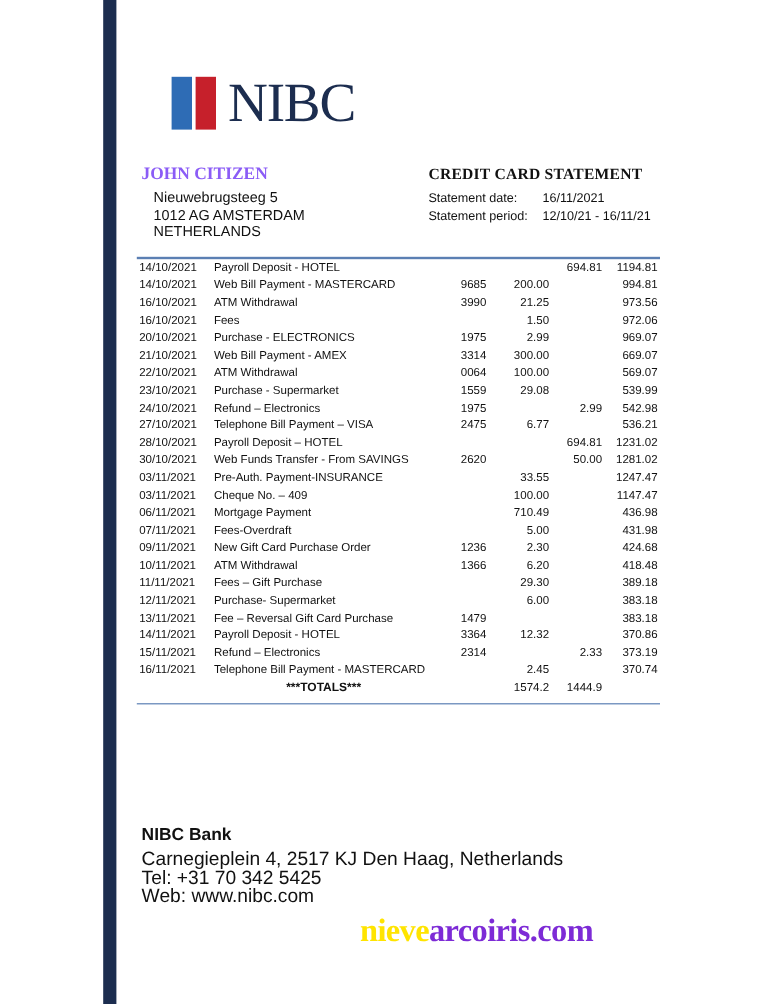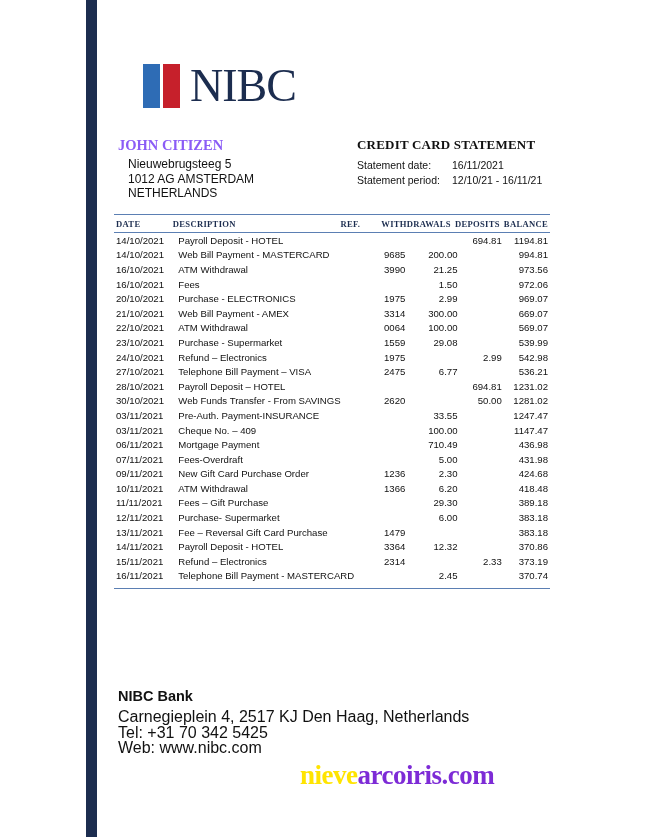--- a/index.html
+++ b/index.html
@@ -229,32 +229,20 @@
         <div class="v">16/11/2021</div>
       </div>
       <div class="row">
         <div class="k">Statement period:</div>
         <div class="v">12/10/21 - 16/11/21</div>
       </div>
     </div>
 
     <div class="table-wrap">
       <div class="rule-top"></div>
-      <table class="tx">
-        <thead>
-          <tr>
-            <th class="c-date">DATE</th>
-            <th class="c-desc">DESCRIPTION</th>
-            <th class="c-ref">REF.</th>
-            <th class="c-wd">WITHDRAWALS</th>
-            <th class="c-dep">DEPOSITS</th>
-            <th class="c-bal">BALANCE</th>
-          </tr>
-        </thead>
-      </table>
       <div class="rule-head"></div>
       <table class="tx">
         <tbody>
           <tr>
               <td class="c-date">14/10/2021</td>
               <td class="c-desc">Payroll Deposit - HOTEL</td>
               <td class="c-ref"></td>
               <td class="c-wd"></td>
               <td class="c-dep">694.81</td>
               <td class="c-bal">1194.81</td>
@@ -436,20 +424,28 @@
               <td class="c-bal">373.19</td>
             </tr>
           <tr>
               <td class="c-date">16/11/2021</td>
               <td class="c-desc">Telephone Bill Payment - MASTERCARD</td>
               <td class="c-ref"></td>
               <td class="c-wd">2.45</td>
               <td class="c-dep"></td>
               <td class="c-bal">370.74</td>
             </tr>
+          <tr>
+            <td class="c-date"></td>
+            <td class="c-desc totals-label">***TOTALS***</td>
+            <td class="c-ref totals-val"></td>
+            <td class="c-wd totals-val">1574.2</td>
+            <td class="c-dep totals-val">1444.9</td>
+            <td class="c-bal totals-val"></td>
+          </tr>
         </tbody>
       </table>
       <div class="rule-bottom"></div>
     </div>
 
     <div class="footer">
       <div class="bank">NIBC Bank</div>
       <div class="line">Carnegieplein 4, 2517 KJ Den Haag, Netherlands</div>
       <div class="line">Tel: +31 70 342 5425</div>
       <div class="line">Web: www.nibc.com</div>

